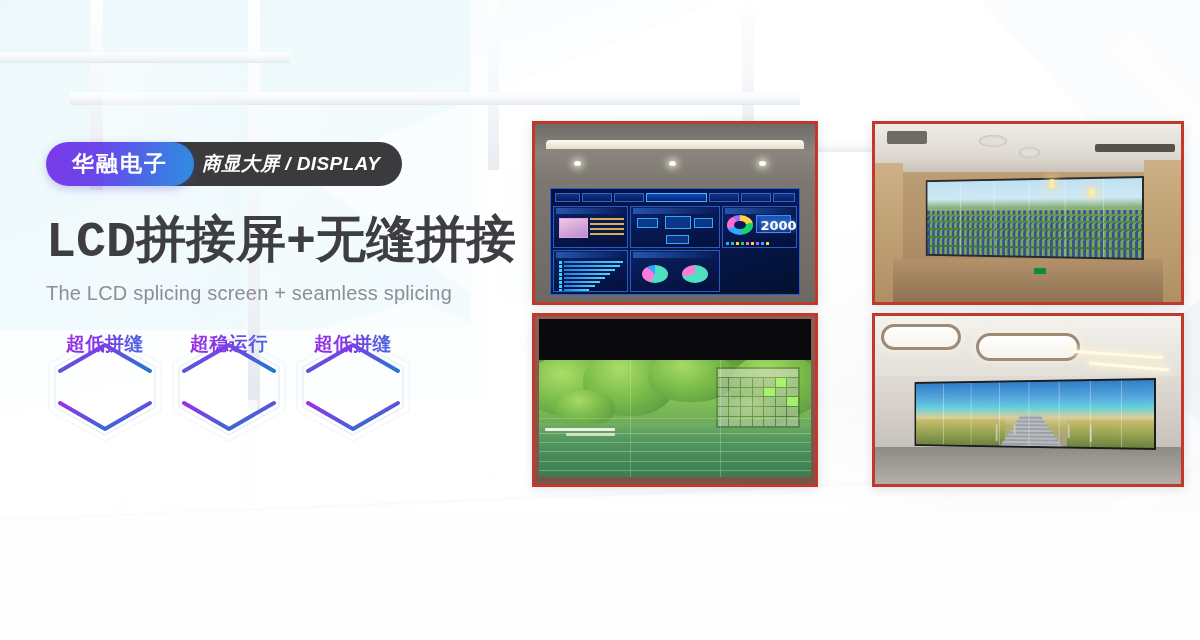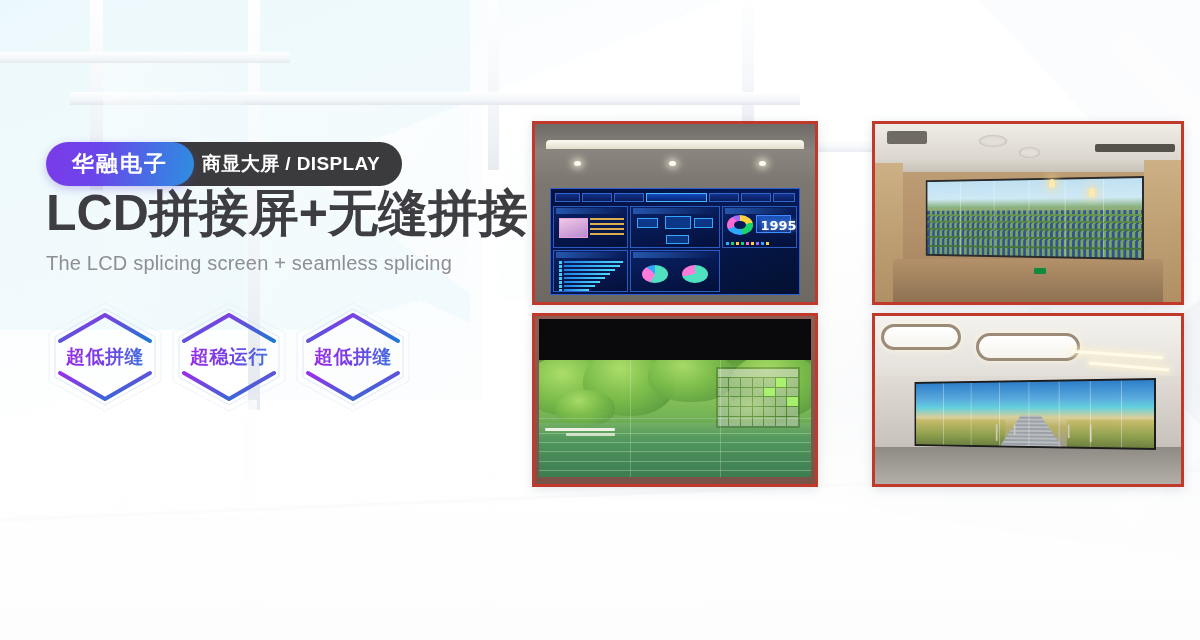--- a/index.html
+++ b/index.html
@@ -45,46 +45,49 @@
     height: 44px;
     display: flex; align-items: center;
     padding: 0 22px 0 58px;
     background: #3b3b3d;
     border-radius: 22px;
     color: #ffffff;
     font-size: 19px;
     font-weight: bold;
     letter-spacing: .4px;
     white-space: nowrap;
+    font-style: italic;
   }
 
   .badge-brand {
     position: relative;
     z-index: 2;
     height: 44px;
     display: flex; align-items: center;
     padding: 0 26px;
     border-radius: 22px;
     background: linear-gradient(100deg, #7b3ae8 0%, #6a46ea 35%, #3f77e4 78%, #2f8ee0 100%);
     color: #ffffff;
     font-size: 22px;
     font-weight: bold;
     letter-spacing: 2px;
     box-shadow: 0 3px 10px rgba(86,70,220,.30);
     white-space: nowrap;
   }
 
   
   .headline {
+    margin-top: 30px;
     font-size: 50px;
     font-weight: bold;
     color: #3d3d42;
     letter-spacing: 0px;
     white-space: nowrap;
     line-height: 1.08;
+    font-family: Liberation Mono, monospace;
   }
 
   .subhead {
     margin-top: 12px;
     font-size: 20px;
     color: #8e8e95;
     letter-spacing: .2px;
     white-space: nowrap;
   }
 
@@ -93,21 +96,20 @@
     margin-top: 26px;
     display: flex;
     gap: 6px;
   }
 
   .feature {
     position: relative;
     width: 118px;
     height: 112px;
     display: flex;
-    align-items: center;
     justify-content: center;
   }
 
   .feature svg { position: absolute; inset: 0; width: 118px; height: 112px; }
 
   .feature-label {
     position: relative;
     z-index: 3;
     font-size: 19px;
     font-weight: bold;
@@ -466,21 +468,21 @@
             <div class="flowbox" style="right:6%;top:26%;width:22%;height:26%"></div>
             <div class="flowbox" style="left:40%;bottom:8%;width:26%;height:22%"></div>
           </div>
 
           <div class="dash-card">
             <div class="card-hdr"></div>
             <div class="donut" style="left:6%;top:20%;width:36%;height:50%;background:conic-gradient(#ffd23f 0 22%, #19d46b 22% 46%, #2fa8ff 46% 70%, #ff6ad5 70% 88%, #a06bff 88% 100%)">
               <div style="position:absolute;inset:28%;border-radius:50%;background:#061a56"></div>
             </div>
             <div style="position:absolute;right:6%;top:20%;width:48%;height:44%;background:linear-gradient(180deg,rgba(30,90,200,.9),rgba(12,40,130,.9));border:1px solid #3f8bff">
-              <span class="bignum" style="left:10%;top:12%;font-size:13px">1995</span>
+              <span class="bignum" style="left:10%;top:12%;font-size:13px">2000</span>
             </div>
             <div class="legend-dots">
               <i style="background:#2fa8ff"></i>
                 <i style="background:#19d46b"></i>
                 <i style="background:#ffd23f"></i>
               <i style="background:#19d46b"></i>
                 <i style="background:#ff6ad5"></i>
                 <i style="background:#ffd23f"></i>
               <i style="background:#a06bff"></i>
                 <i style="background:#2fa8ff"></i>

